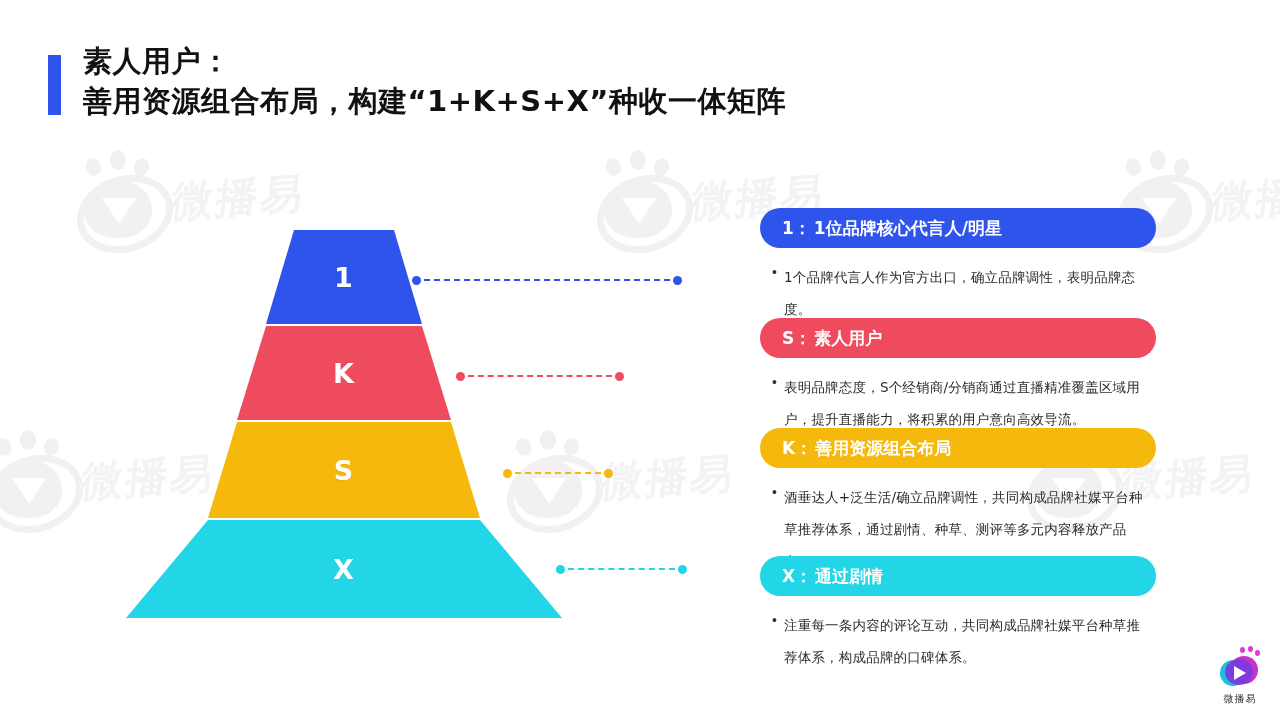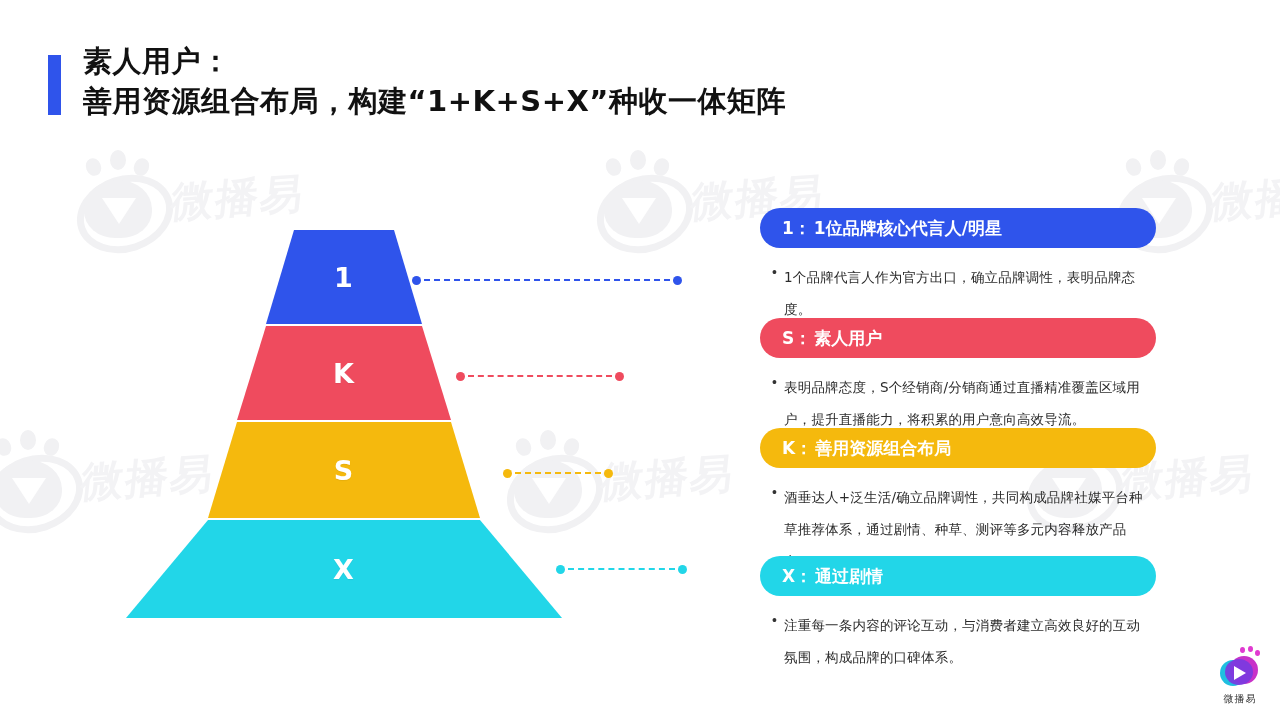--- a/index.html
+++ b/index.html
@@ -285,21 +285,21 @@
       </div>
     </div>
 
     <div class="block b4">
       <div class="pill">
         <span class="key">X：</span>
         <span>通过剧情</span>
       </div>
       <div class="bullet">
         <span class="dot">•</span>
-        <span class="btxt">注重每一条内容的评论互动，与消费者建立高效良好的互动氛围，构成品牌的口碑体系。</span>
+        <span class="btxt">注重每一条内容的评论互动，共同构成品牌社媒平台种草推荐体系，构成品牌的口碑体系。</span>
       </div>
     </div>
 
   </div>
 
   <div class="logo">
     <div class="logo-mark">
       <div class="lg-dot lg-p1"></div>
         <div class="lg-dot lg-p2"></div>
         <div class="lg-dot lg-p3"></div>

